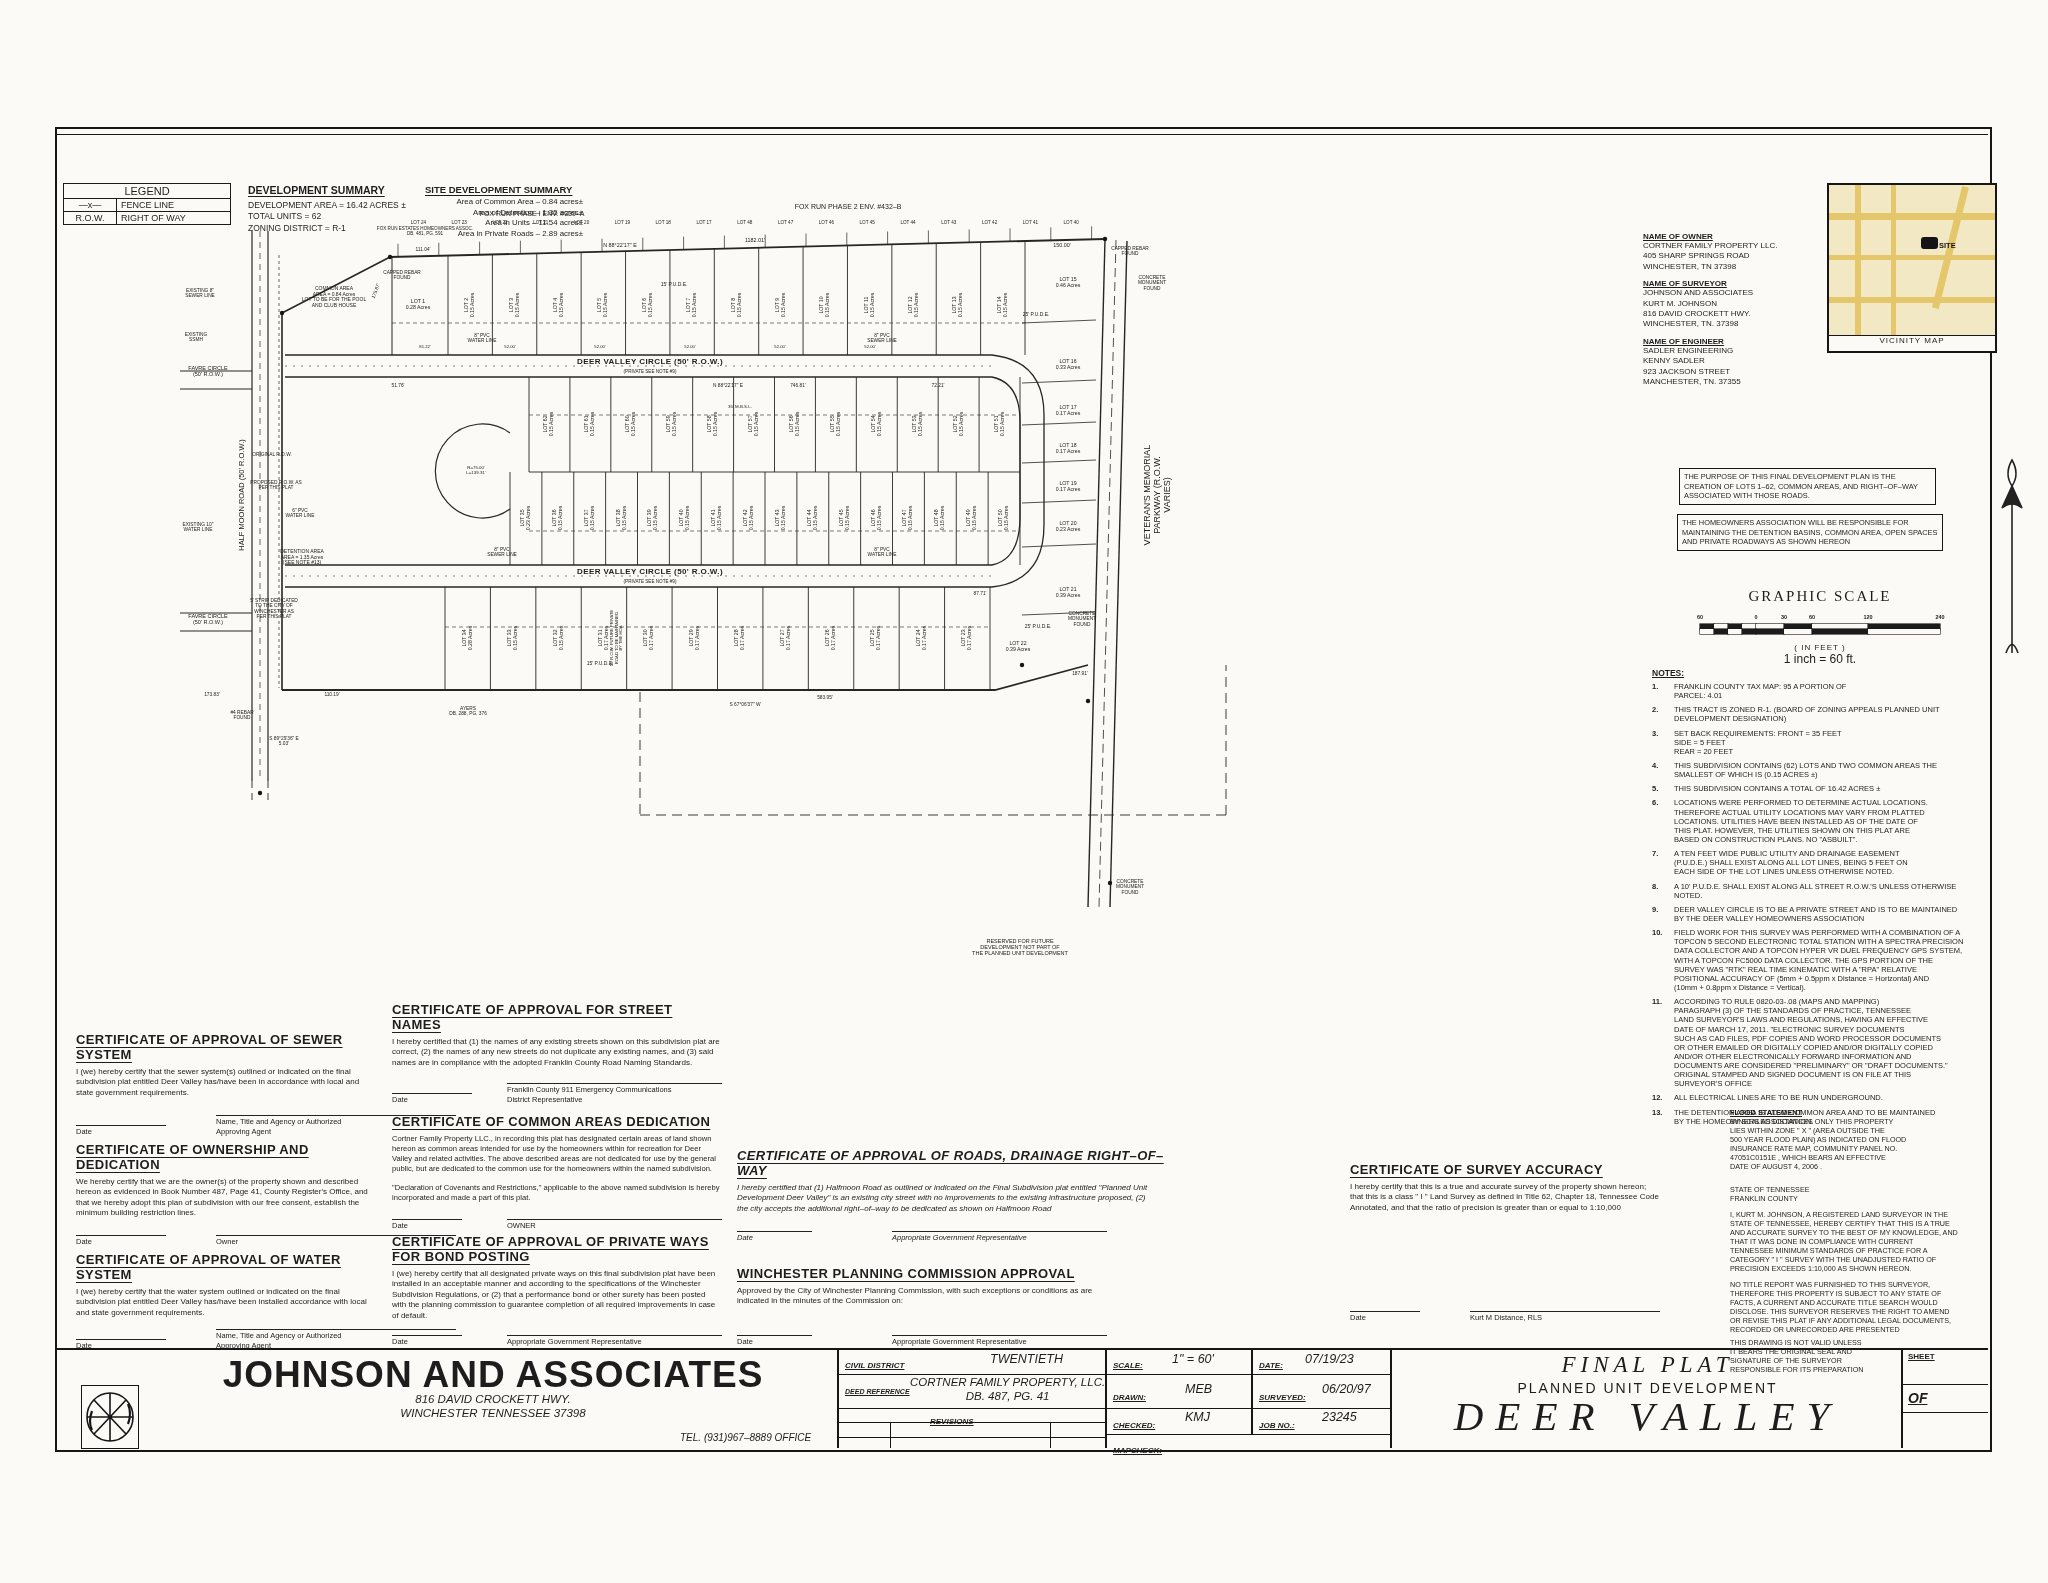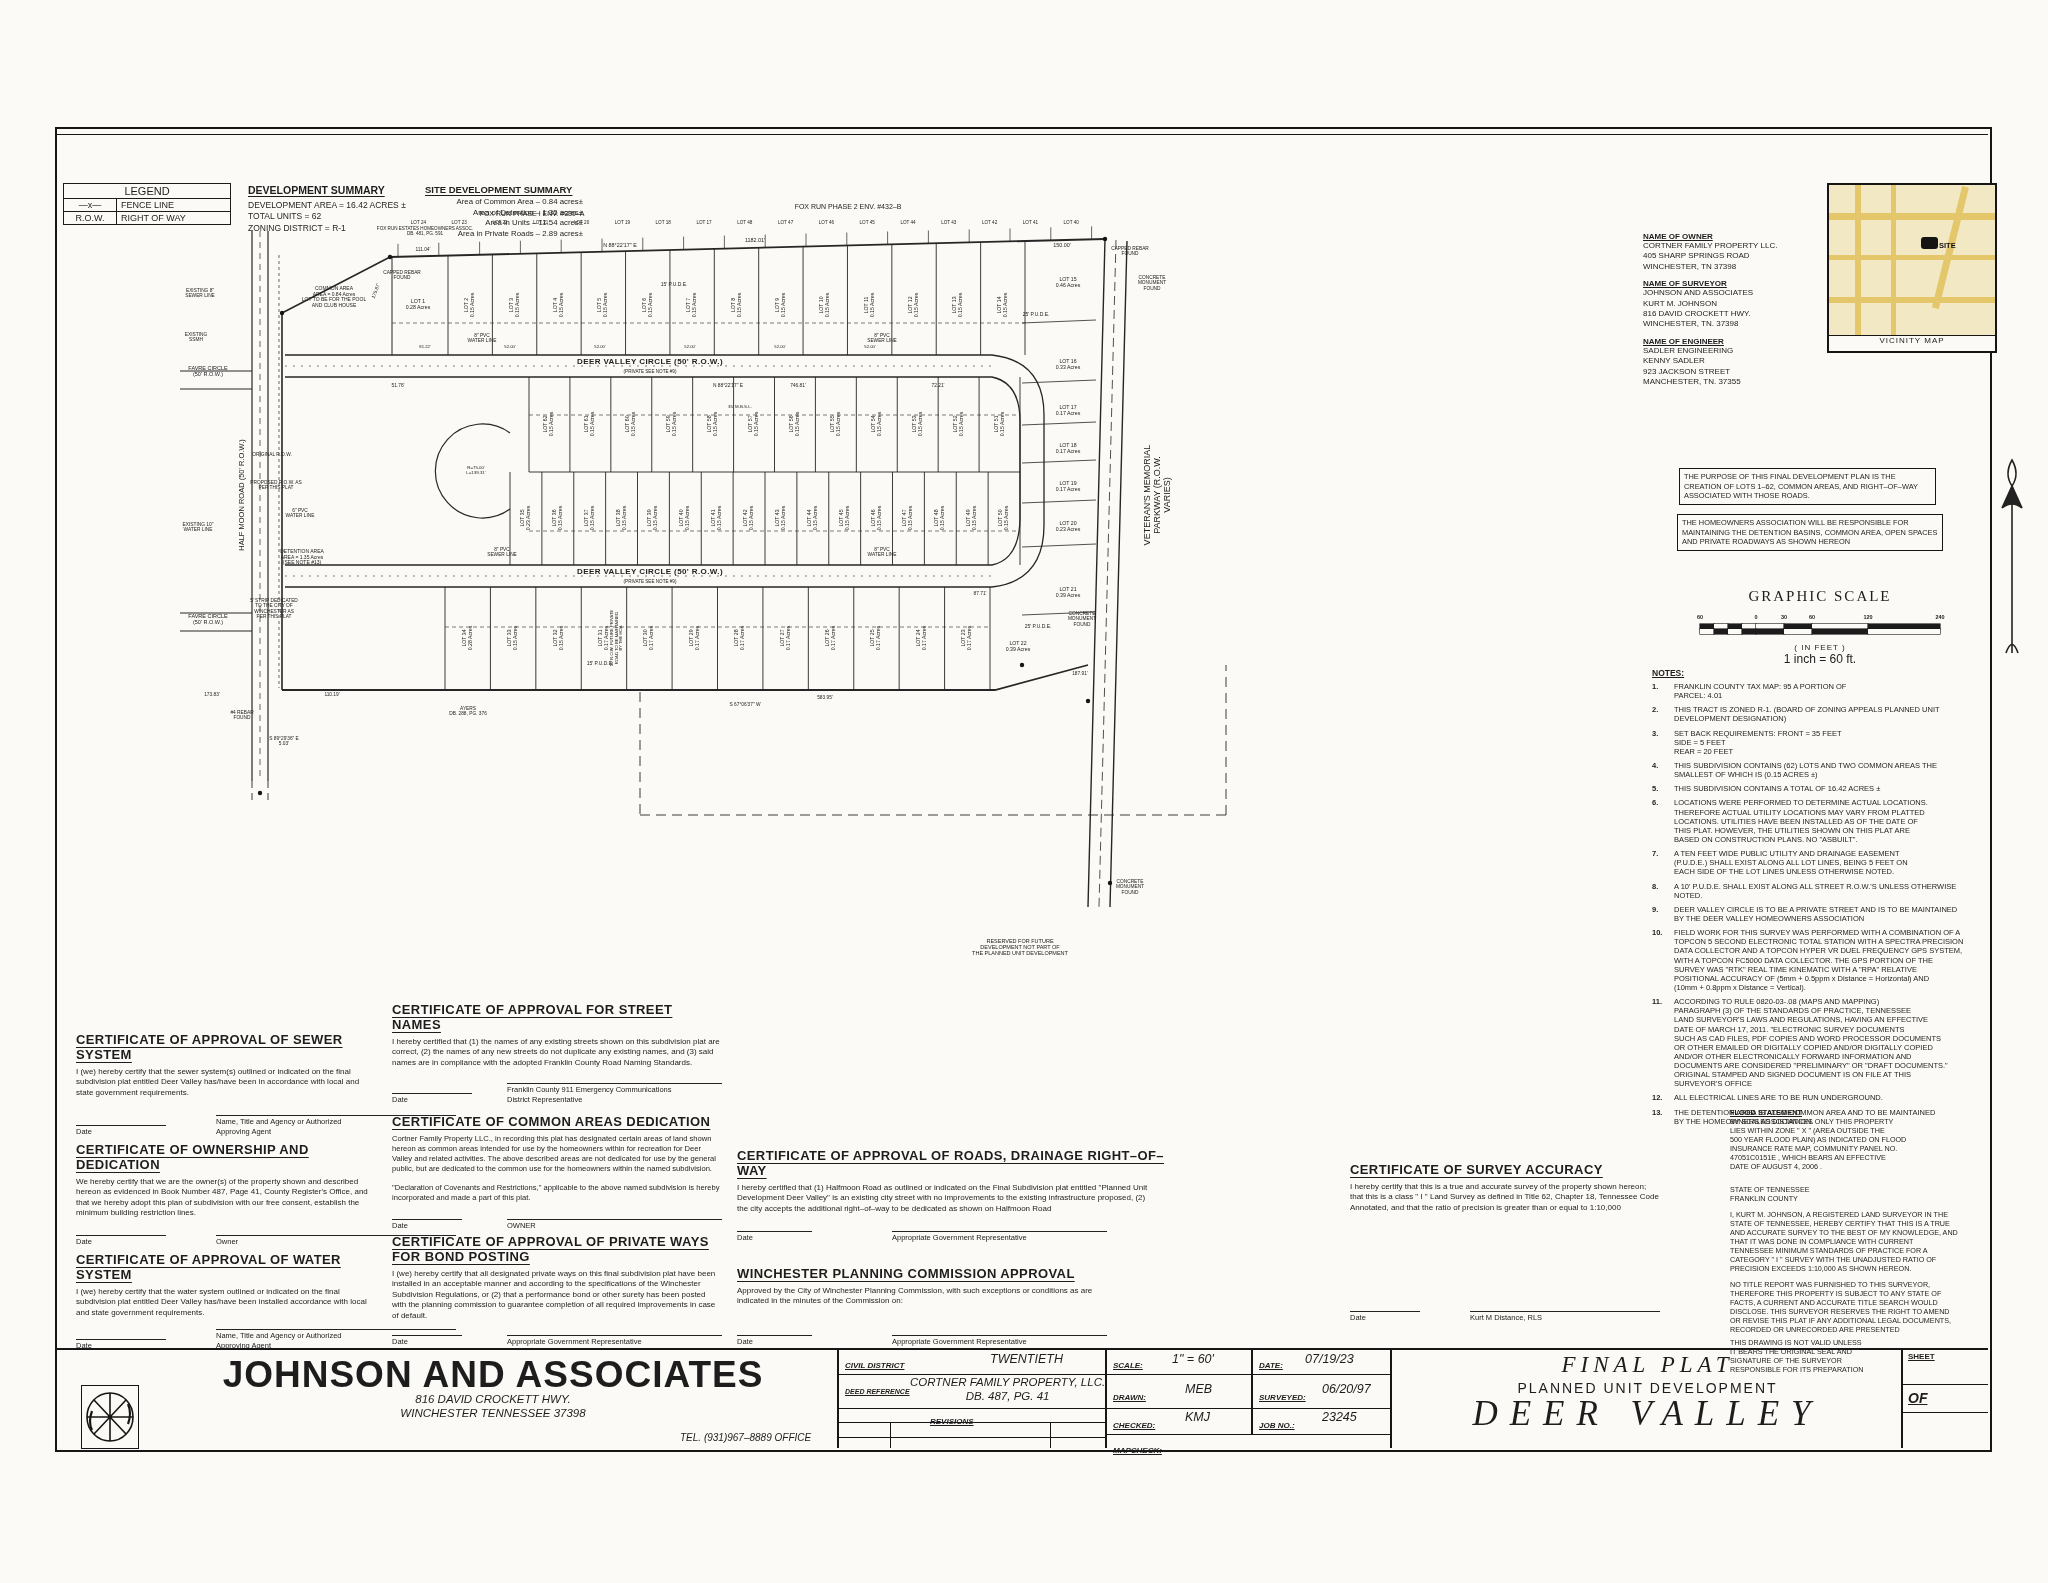--- a/index.html
+++ b/index.html
@@ -650,21 +650,21 @@
   </div>
 
   <div class="abs" style="left:392px;top:1234px;width:330px;height:112px;">
     <div class="ct">CERTIFICATE OF APPROVAL OF PRIVATE WAYS
 FOR BOND POSTING</div>
     <div class="cb" style="width:328px;">I (we) hereby certify that all designated private ways on this final subdivision plat have been installed in an acceptable manner and according to the specifications of the Winchester Subdivision Regulations, or (2) that a performance bond or other surety has been posted with the planning commission to guarantee completion of all required improvements in case of default.</div>
     <div class="sig" style="left:0;bottom:0;width:70px;">Date</div>
     <div class="sig" style="left:115px;bottom:0;width:215px;">Appropriate Government Representative</div>
   </div>
 
-  <div class="abs" style="left:737px;top:1148px;width:430px;height:94px;">
+  <div class="abs" style="left:737px;top:1148px;width:430px;height:94px;font-style:italic;">
     <div class="ct">CERTIFICATE OF APPROVAL OF ROADS, DRAINAGE RIGHT–OF–WAY</div>
     <div class="cb" style="width:420px;">I hereby certified  that (1) Halfmoon Road as outlined or indicated on the Final Subdivision plat entitled "Planned Unit Development Deer Valley" is an existing city street with no improvements to the existing infrastructure proposed, (2) the city accepts the additional right–of–way to be dedicated as shown on Halfmoon Road</div>
     <div class="sig" style="left:0;bottom:0;width:75px;">Date</div>
     <div class="sig" style="left:155px;bottom:0;width:215px;">Appropriate Government Representative</div>
   </div>
 
   <div class="abs" style="left:737px;top:1266px;width:420px;height:80px;">
     <div class="ct">WINCHESTER PLANNING COMMISSION APPROVAL</div>
     <div class="cb" style="width:360px;">Approved by the City of Winchester Planning Commission, with such exceptions or conditions as are indicated in the minutes of the Commission on:</div>
     <div class="sig" style="left:0;bottom:0;width:75px;">Date</div>
@@ -727,21 +727,21 @@
   <div class="abs tb-val" style="left:1322px;top:1382px;">06/20/97</div>
   <div class="abs" style="left:1113px;top:1414px;"><span class="tb-label">CHECKED:</span></div>
   <div class="abs tb-val" style="left:1185px;top:1410px;">KMJ</div>
   <div class="abs" style="left:1259px;top:1414px;"><span class="tb-label">JOB NO.:</span></div>
   <div class="abs tb-val" style="left:1322px;top:1410px;">23245</div>
   <div class="abs" style="left:1113px;top:1439px;"><span class="tb-label">MAPCHECK:</span></div>
 
   <div class="abs" style="left:1400px;top:1352px;width:495px;text-align:center;">
     <div style="font-size:23px;font-style:italic;letter-spacing:5px;font-family:'Liberation Serif',serif;">FINAL PLAT</div>
     <div style="font-size:14px;letter-spacing:2px;margin-top:2px;">PLANNED UNIT DEVELOPMENT</div>
-    <div style="font-size:35px;font-style:italic;letter-spacing:12px;font-family:'Liberation Serif',serif;line-height:1;">DEER VALLEY</div>
+    <div style="font-size:41px;font-style:italic;letter-spacing:12px;font-family:'Liberation Serif',serif;line-height:1;">DEER VALLEY</div>
   </div>
 
   <div class="abs" style="left:1908px;top:1352px;font-size:8px;font-weight:bold;text-decoration:underline;">SHEET</div>
   <div class="abs line" style="left:1901px;top:1384px;width:87px;height:1.4px;"></div>
   <div class="abs" style="left:1908px;top:1390px;font-size:14px;font-style:italic;font-weight:bold;text-decoration:underline;">OF</div>
   <div class="abs line" style="left:1901px;top:1412px;width:87px;height:1.4px;"></div>
 
   <svg class="abs" style="left:1990px;top:448px;" width="50" height="210" viewBox="0 0 50 210">
     <g stroke="#222" fill="none" stroke-width="1.6">
       <path d="M22,205 L22,38"></path>

